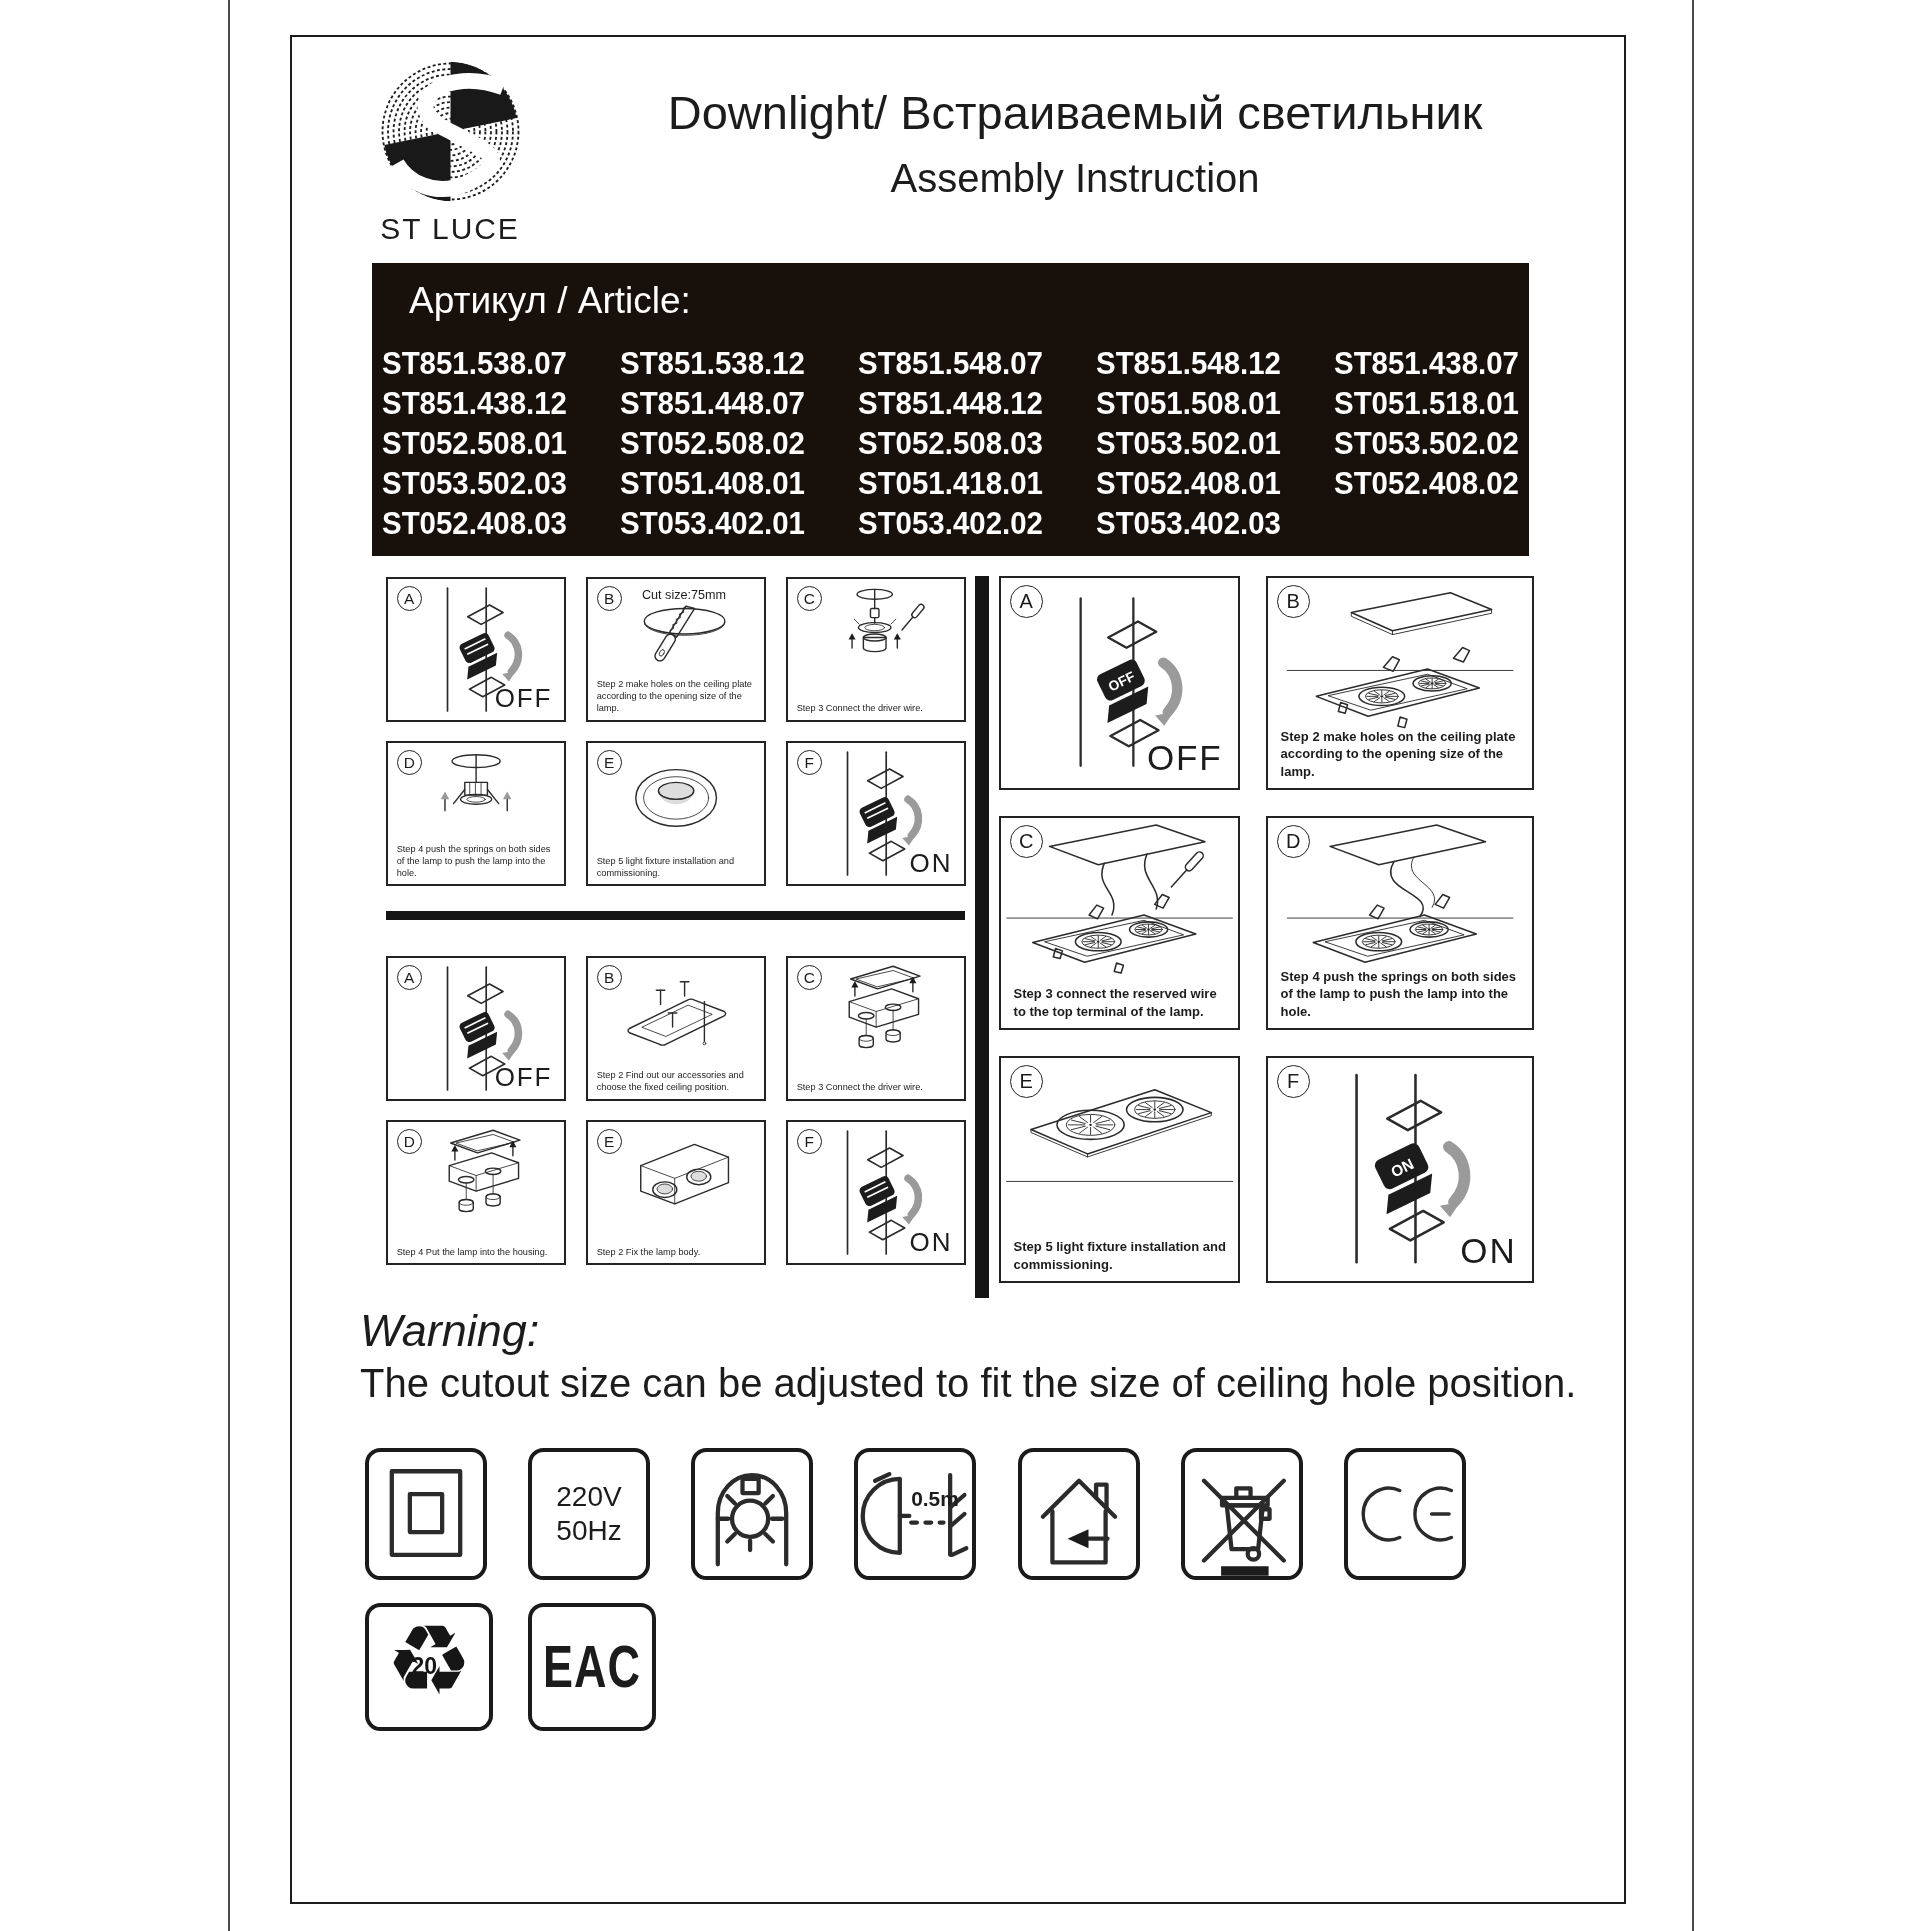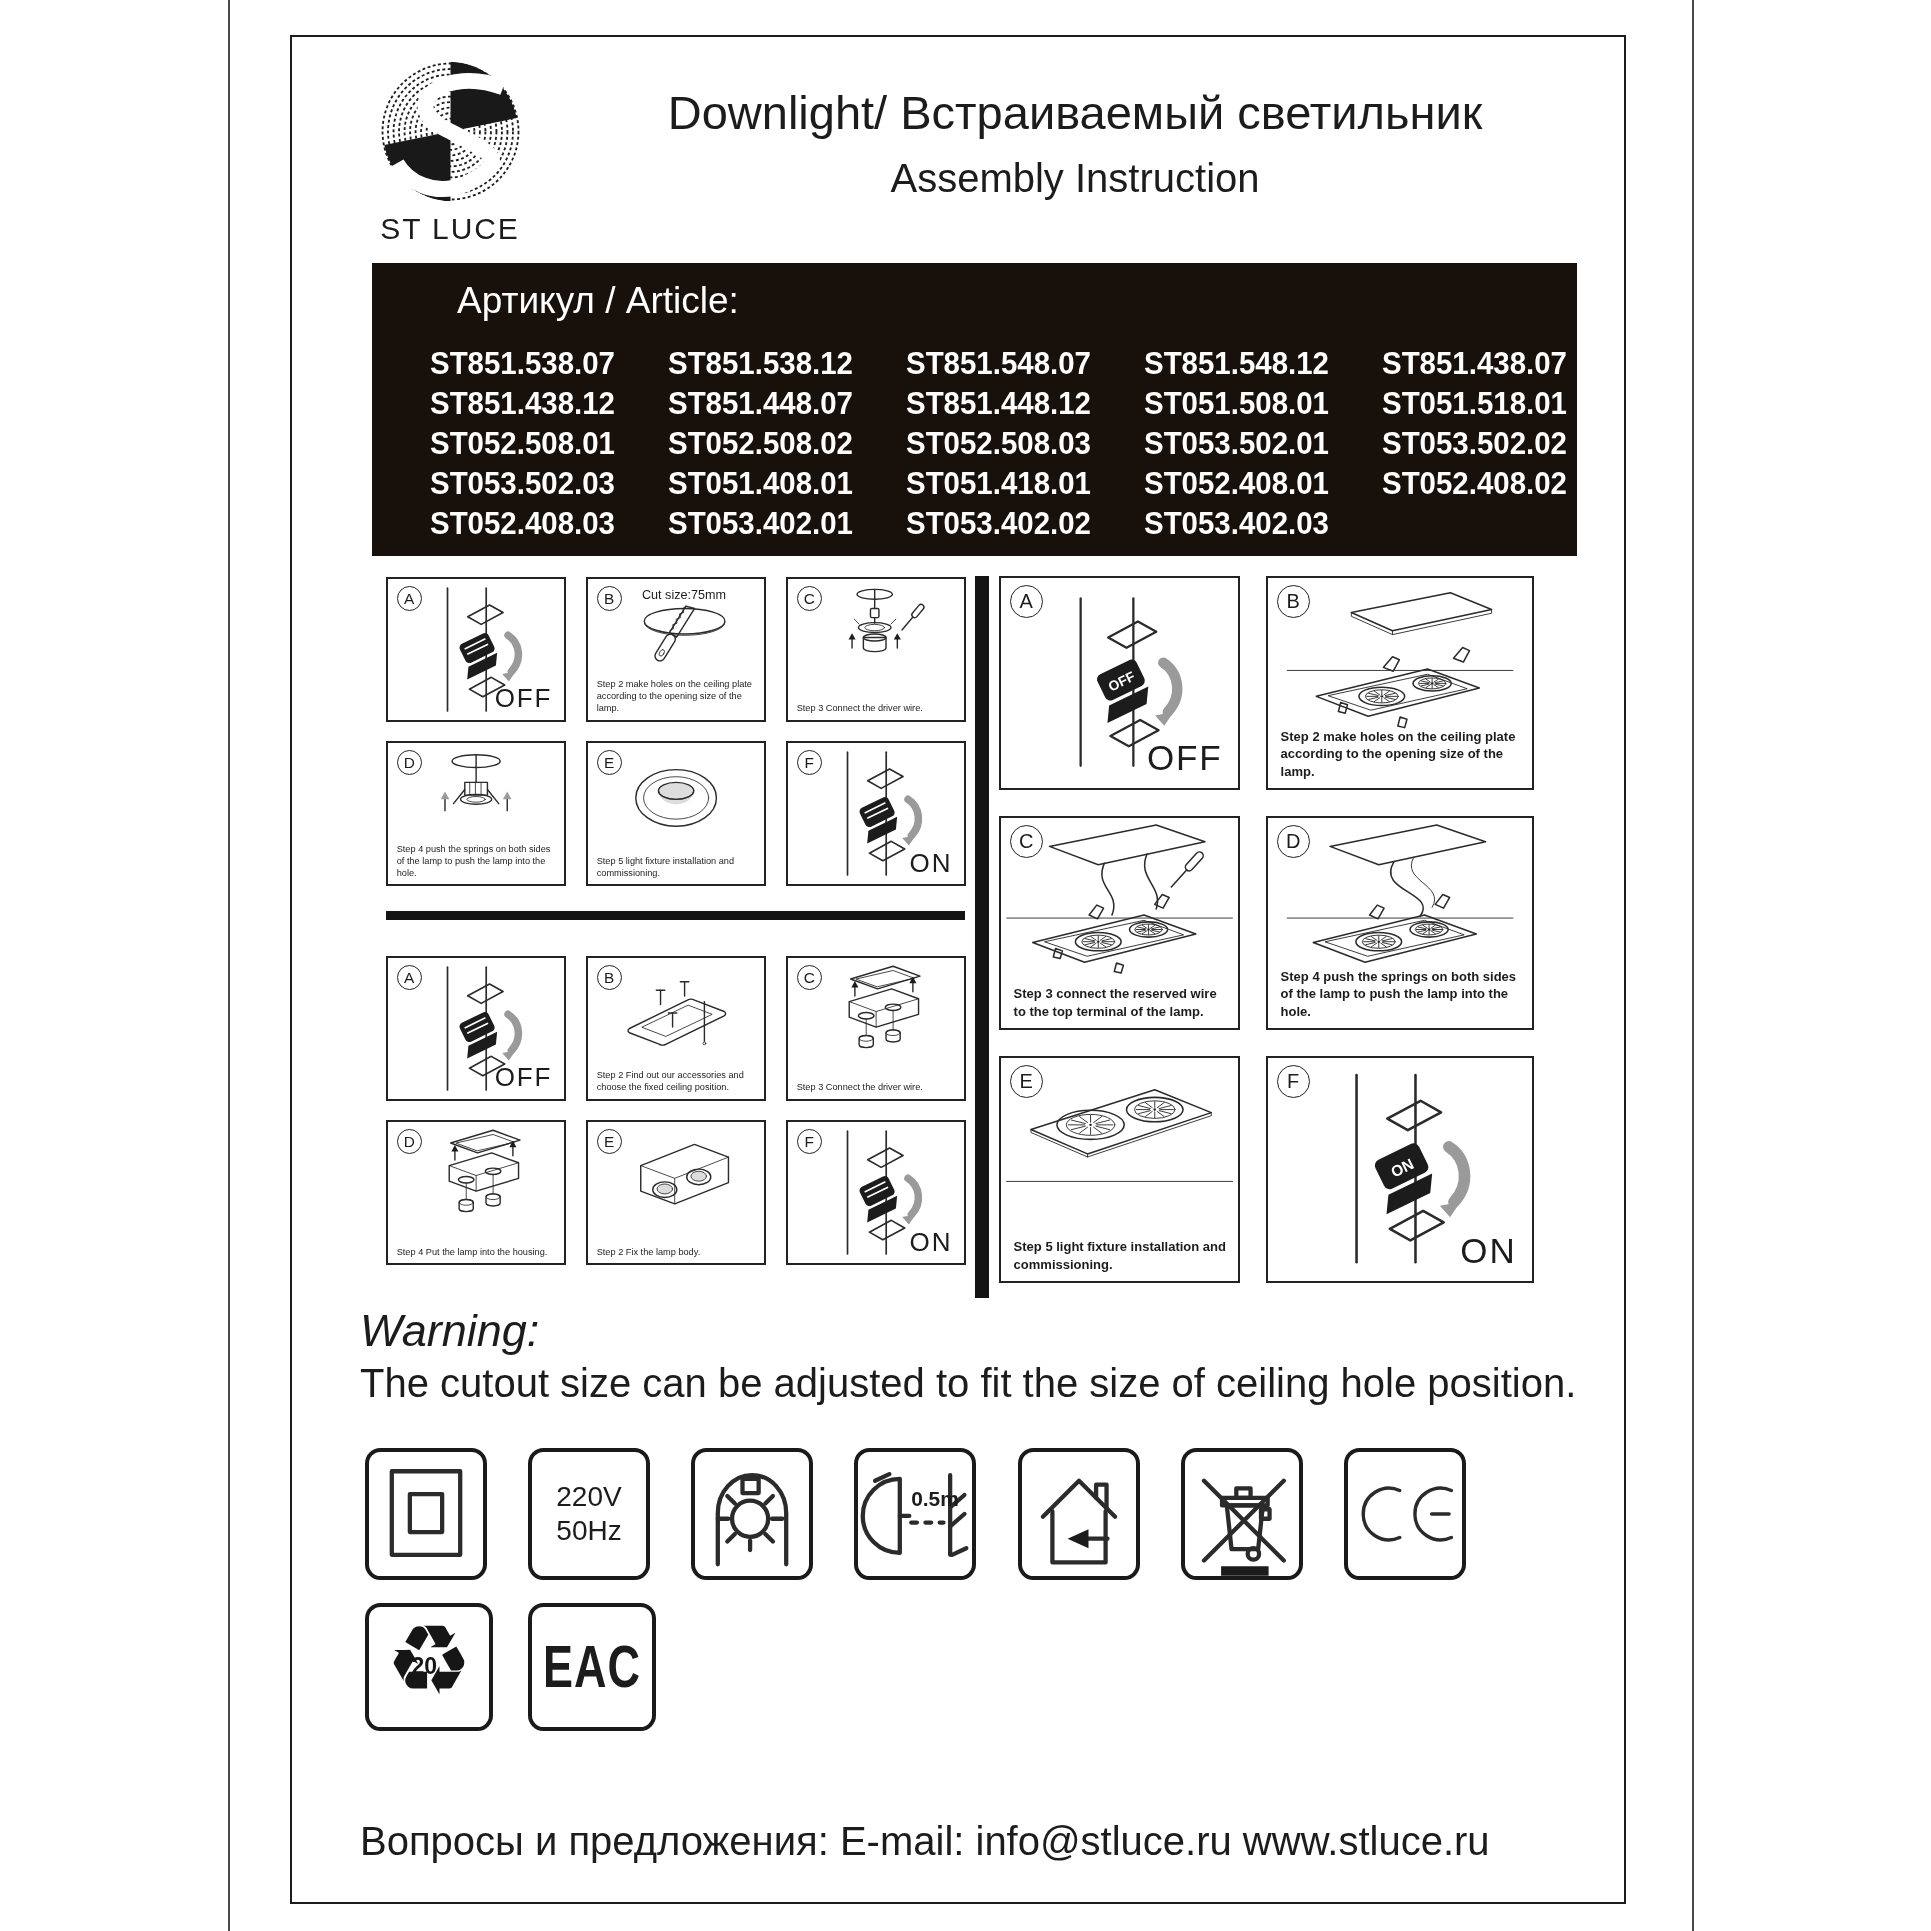--- a/index.html
+++ b/index.html
@@ -9,21 +9,21 @@
   #content-border{position:absolute;left:290px;top:35px;width:1332px;height:1865px;border:2.9px solid #1c1c1c;}
 
   
   #logo{position:absolute;left:377px;top:58px;width:147px;height:147px;}
   #brand{position:absolute;left:344px;top:212px;width:212px;text-align:center;
          font-size:30px;font-weight:normal;letter-spacing:1.9px;}
   #title1{position:absolute;left:541px;top:85px;width:1068px;text-align:center;font-size:47px;}
   #title2{position:absolute;left:541px;top:156px;width:1068px;text-align:center;font-size:40px;}
 
   
-  #article-box{position:absolute;left:372px;top:263px;width:1157px;height:293px;background:#18100b;color:#fff;padding-left:48px;}
+  #article-box{position:absolute;left:372px;top:263px;width:1157px;height:293px;background:#18100b;color:#fff;}
   #article-heading{padding:17.4px 0 0 37px;font-size:37px;}
   #article-rows{margin-top:21px;padding-left:9.7px;}
   .article-row{display:flex;line-height:40px;}
   .article-item{flex:0 0 auto;width:238px;font-size:32px;font-weight:bold;
                 transform:scaleX(.92);transform-origin:left center;white-space:nowrap;}
 
   
   #grid-left-top{position:absolute;left:386px;top:577px;width:579px;display:grid;
      grid-template-columns:180px 180px 180px;column-gap:20px;row-gap:19.3px;grid-auto-rows:145px;}
   #grid-left-bottom{position:absolute;left:386px;top:956px;width:579px;display:grid;
@@ -650,15 +650,14 @@
   <div id="cert-row2">
       <div class="cert" style="left: 365px; top: 1603px; width: 120px; height: 120px;">
         <div class="recycle-glyph">♻</div>
         <div class="recycle-num">20</div>
       </div>
       <div class="cert" style="left: 528px; top: 1603px; width: 120px; height: 120px;">
         <div class="eac-text">EAC</div>
       </div>
     </div>
 
-  <div id="footer-text">Вопросы и предложения: E-mail: info@stluce.ru www.stluce.ru</div>
 </div>
 
 
 </body></html>

